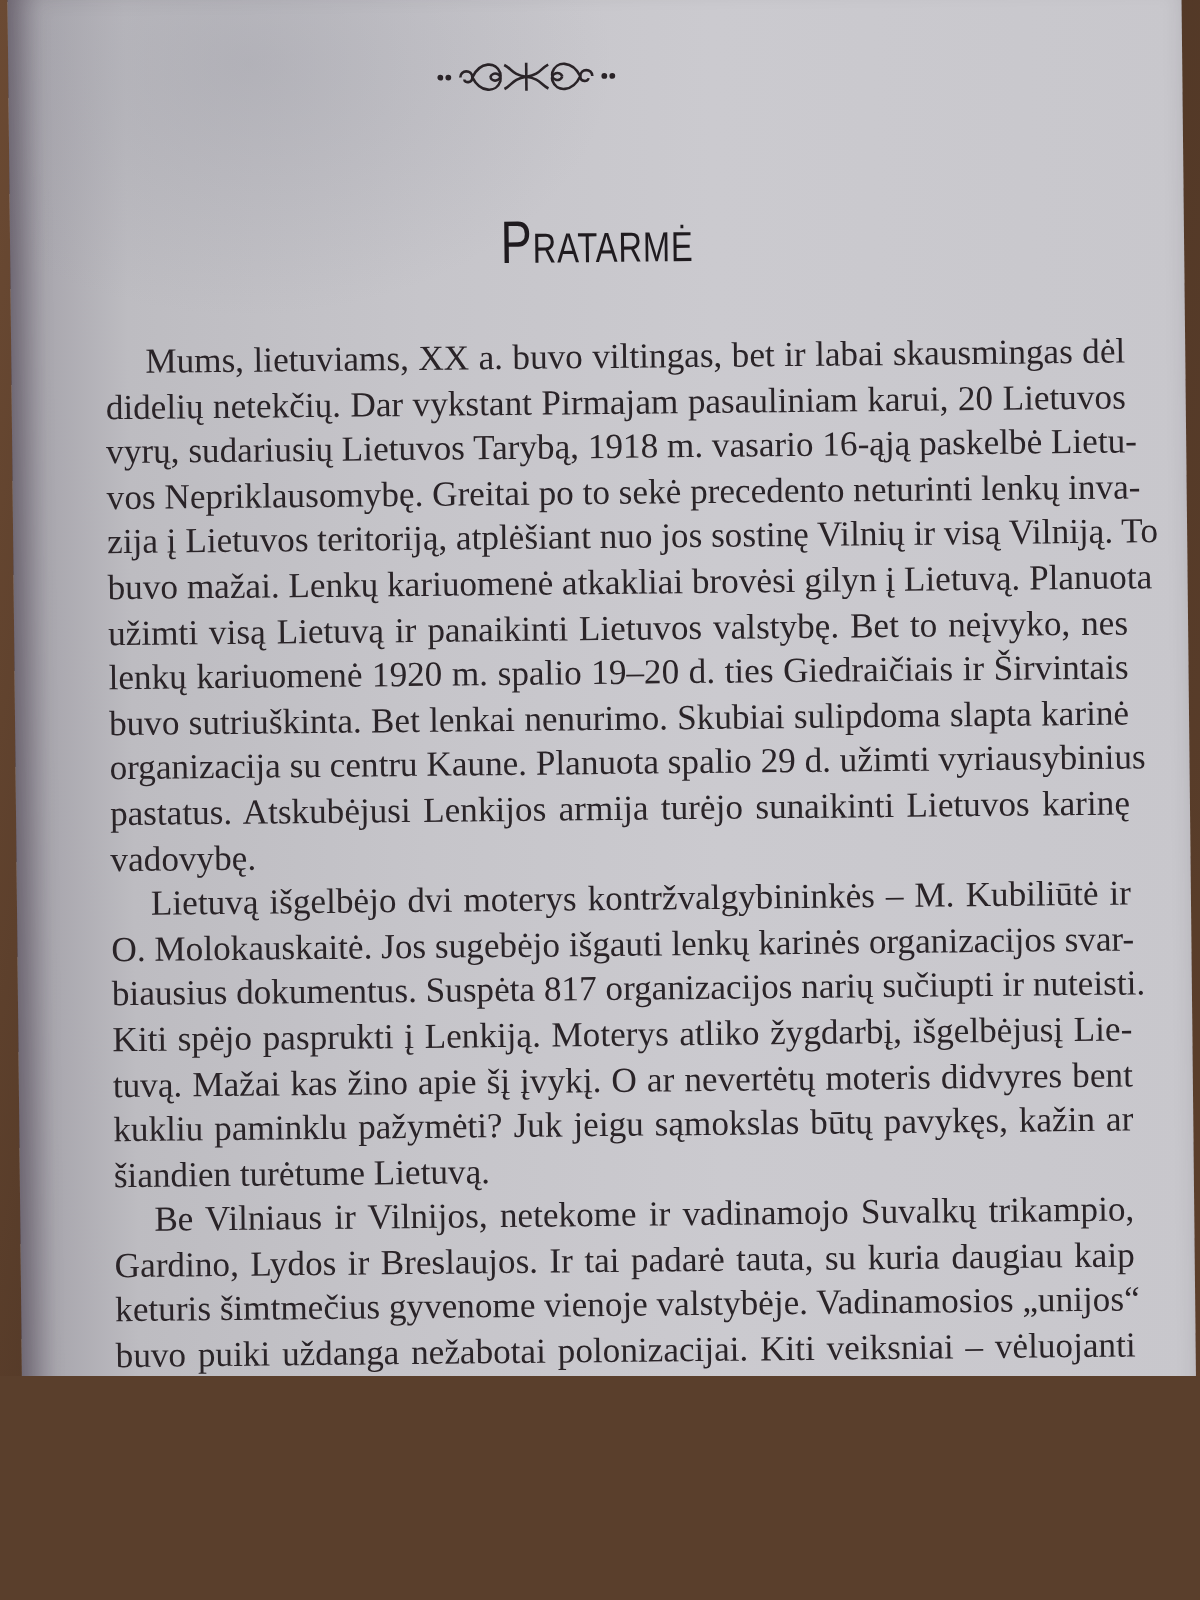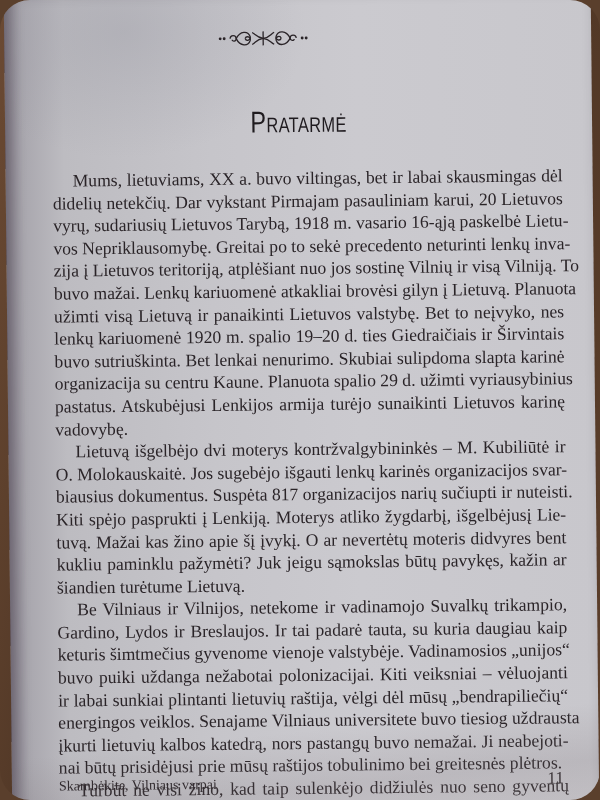--- a/index.html
+++ b/index.html
@@ -3,24 +3,23 @@
   <meta charset="utf-8">
   <style>
     html, body {
       margin: 0; padding: 0;
       width: 600px; height: 800px;
       overflow: hidden;
       background: #5a3f2c;
     }
     .scene {
       position: relative;
-      width: 600px; height: 800px;
+      width: 600px; height: 688px;
       overflow: hidden;
       background: linear-gradient(100deg, #6b4a33 0%, #3e2a1d 40%, #5c3f2b 100%);
-      border-radius: 30px;
     }
     .page {
       position: absolute;
       left: 8px; top: -10px;
       width: 587px; height: 830px;
       background:
         radial-gradient(ellipse 260px 180px at 120px 40px, rgba(150,150,160,0.35), rgba(150,150,160,0) 70%),
         linear-gradient(90deg, #8d8893 0%, #a9a7ae 3%, #bdbcc1 10%, #c6c5ca 35%, #cbcacf 60%, #c8c7cc 100%);
       transform: rotate(-0.6deg);
       transform-origin: 50% 50%;

